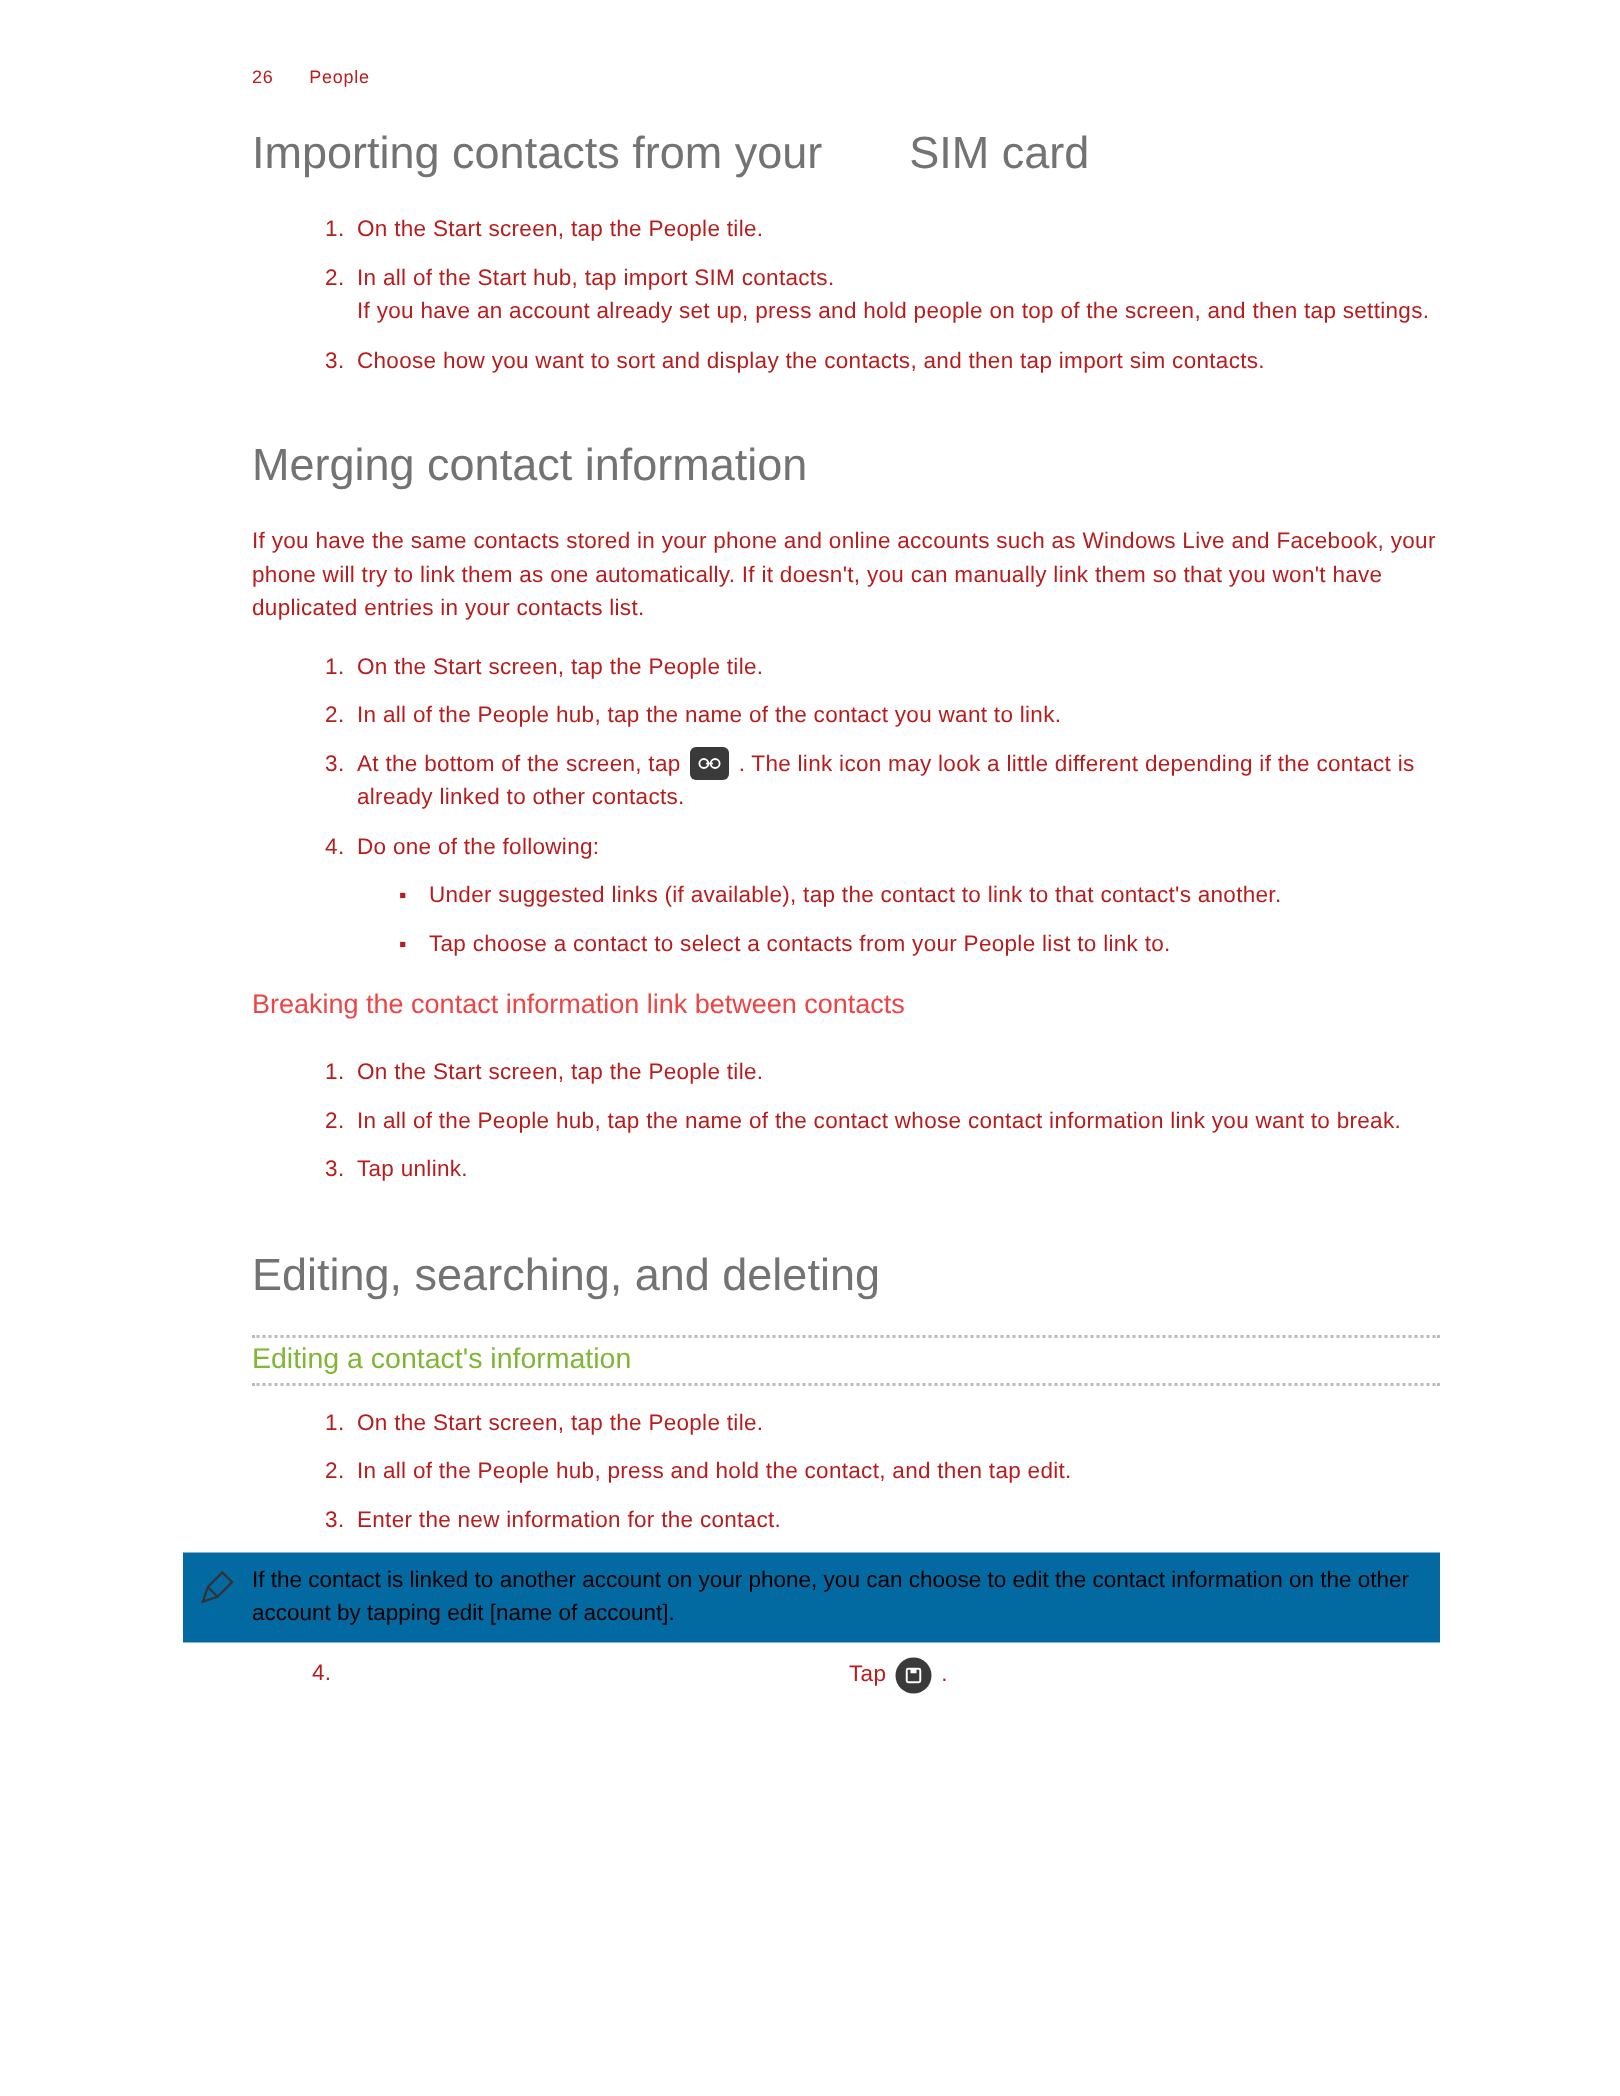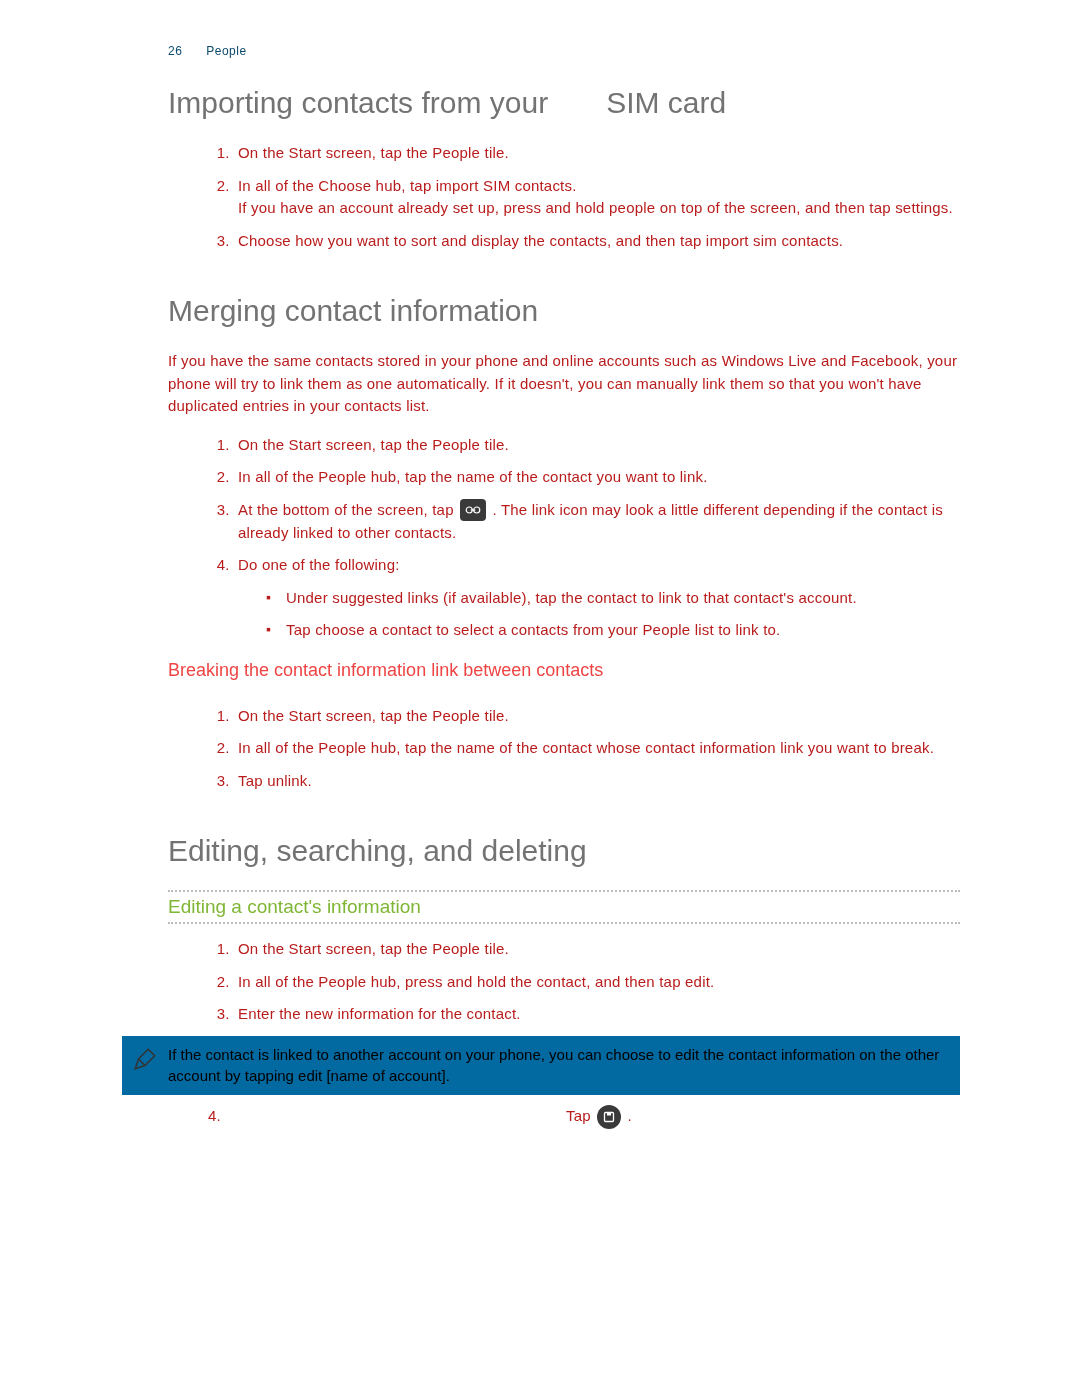--- a/index.html
+++ b/index.html
@@ -7,21 +7,21 @@
     width: 1080px;
     height: 1397px;
     background: #fff;
     font-family: Verdana, Geneva, sans-serif;
     color: #000;
     padding: 44px 120px 60px 168px;
     position: relative;
   }
   .page-header {
     font-size: 12px;
-    color: #0c4a6e;
+    color: #b91c1c;
     margin-bottom: 28px;
     letter-spacing: 0.5px;
   }
   .page-header .num { margin-right: 20px; }
   h1 {
     font-family: Arial, Helvetica, sans-serif;
     font-weight: 400;
     font-size: 30px;
     color: #737373;
     margin-bottom: 22px;
@@ -109,21 +109,21 @@
 </div>
 
 <h1 class="split">
   <span>Importing contacts from your</span><span class="gap"></span><span>SIM card</span>
 </h1>
 <ol>
   <li>
     <span>On the Start screen, tap the </span><span class="term">People</span><span> tile.</span>
   </li>
   <li>
-    <span>In </span><span class="term">all</span><span> of the Choose hub, tap </span><span class="term">import SIM contacts</span><span>.</span><br>
+    <span>In </span><span class="term">all</span><span> of the Start hub, tap </span><span class="term">import SIM contacts</span><span>.</span><br>
     <span>If you have an account already set up, press and hold </span><span class="term">people</span><span> on top of the screen, and then tap </span><span class="term">settings</span><span>.</span>
   </li>
   <li>
     <span>Choose how you want to sort and display the contacts, and then tap </span><span class="term">import sim contacts</span><span>.</span>
   </li>
 </ol>
 
 <div class="section-gap"></div>
 
 <h1>Merging contact information</h1>
@@ -145,21 +145,21 @@
             <line x1="9" y1="6" x2="15" y2="6"></line>
           </g>
         </svg>
     </span>
     <span>. The link icon may look a little different depending if the contact is already linked to other contacts.</span>
   </li>
   <li>
     <span>Do one of the following:</span>
     <ul class="square">
       <li>
-        <span>Under </span><span class="term">suggested links</span><span> (if available), tap the contact to link to that contact's account.</span>
+        <span>Under </span><span class="term">suggested links</span><span> (if available), tap the contact to link to that contact's another.</span>
       </li>
       <li>
         <span>Tap </span><span class="term">choose a contact</span><span> to select a contacts from your People list to link to.</span>
       </li>
     </ul>
   </li>
 </ol>
 
 <h2 class="sub">Breaking the contact information link between contacts</h2>
 <ol>

